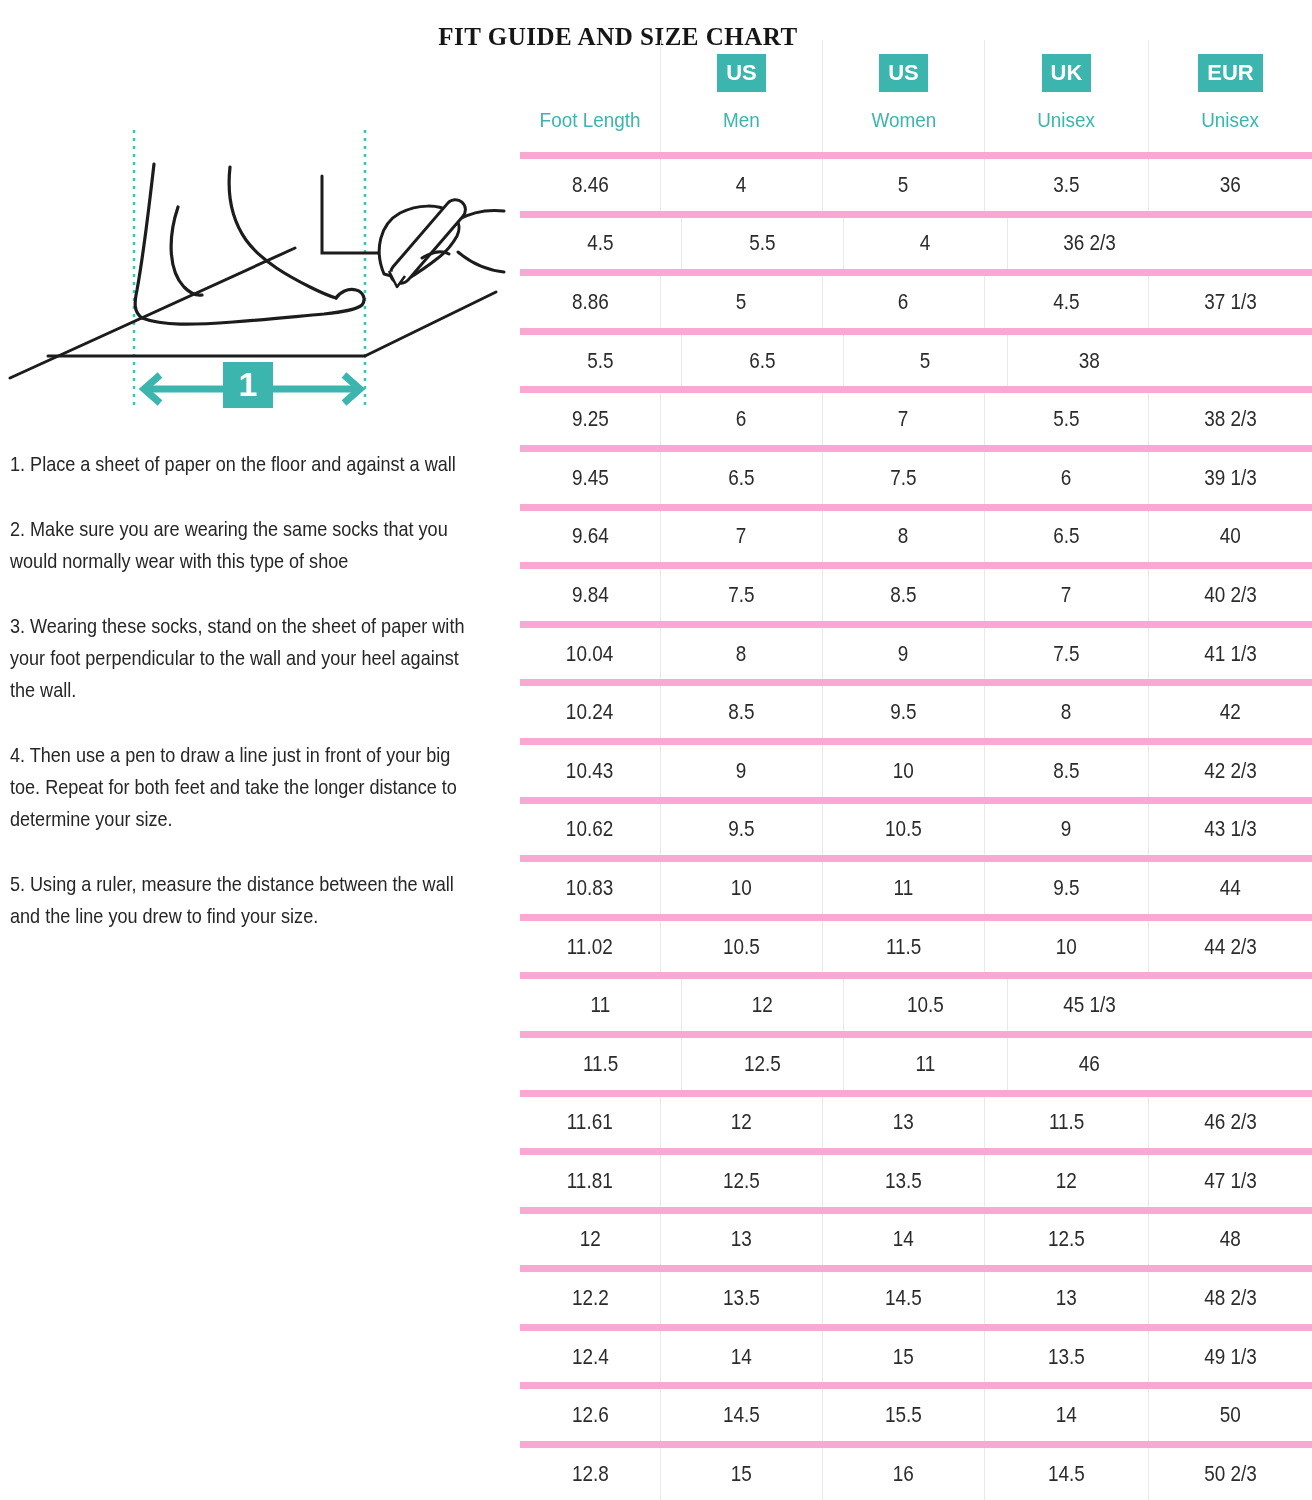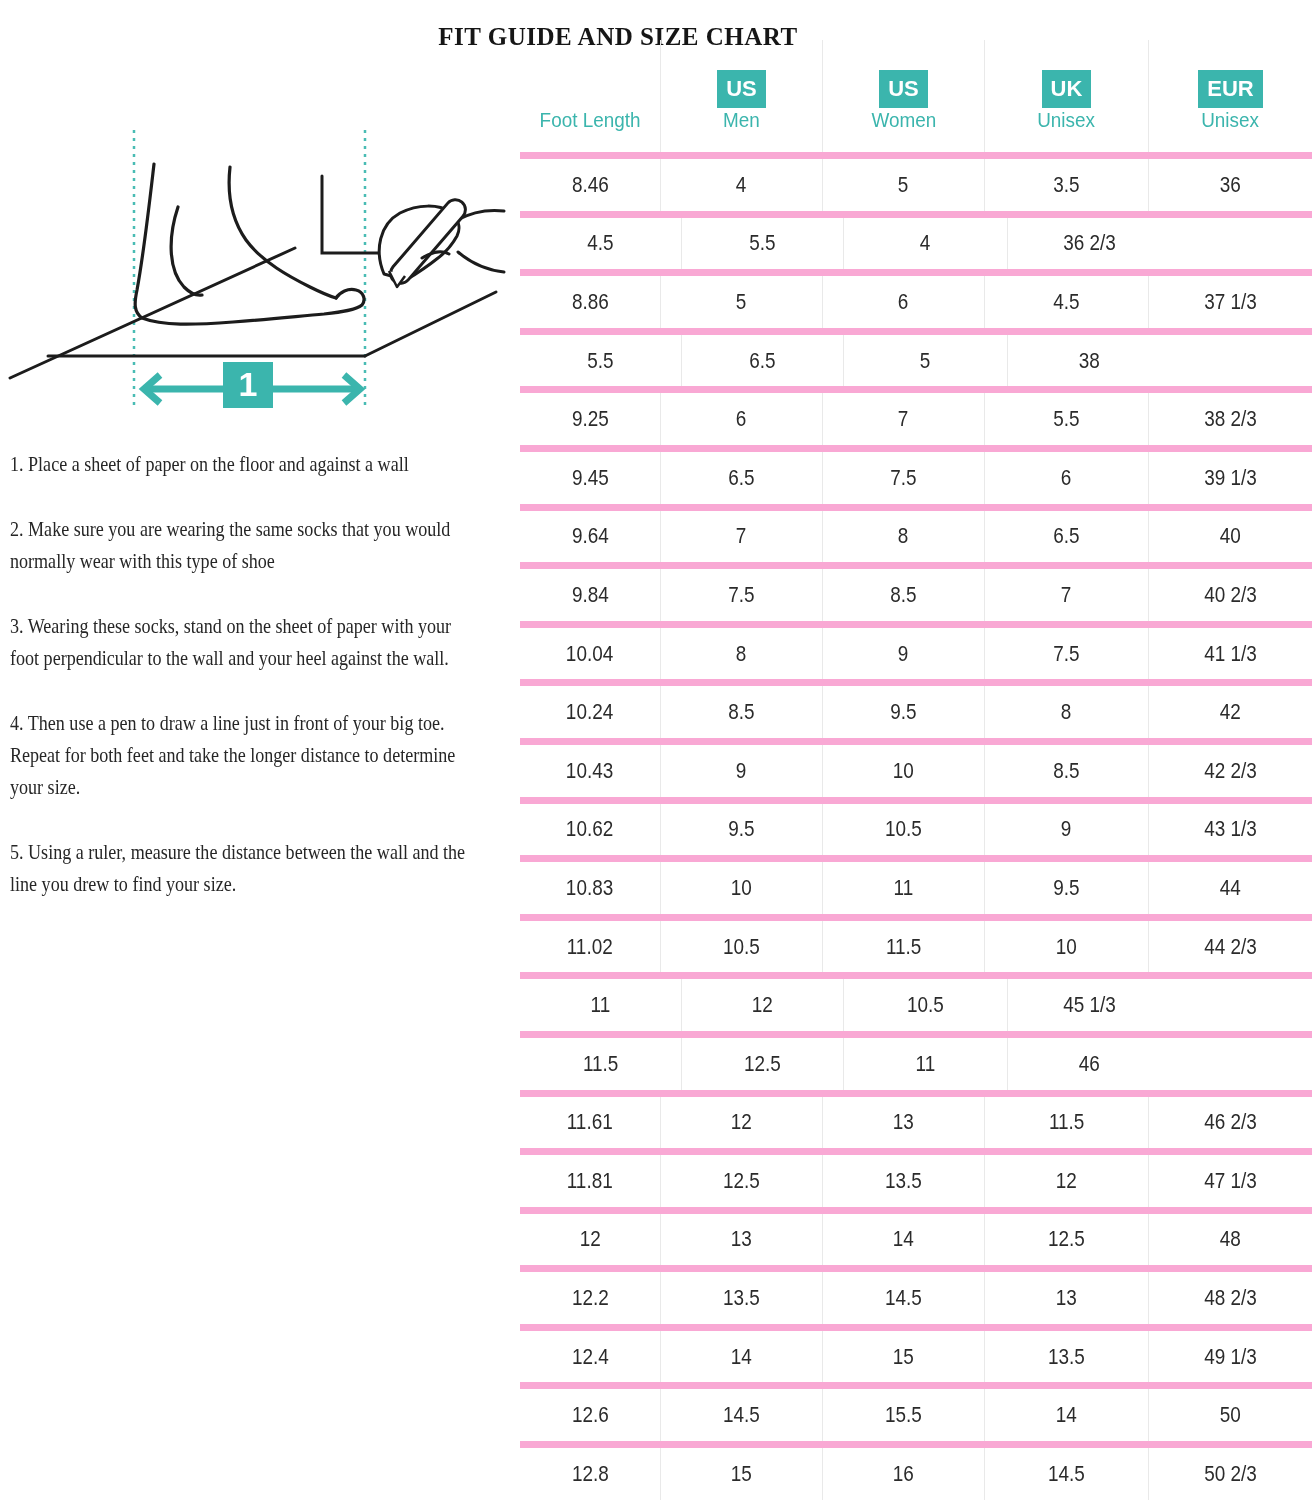--- a/index.html
+++ b/index.html
@@ -2,28 +2,28 @@
 <html style="--teal: #3bb5ad;"><head>
 <meta charset="utf-8">
 <style>
   html,body{margin:0;padding:0;background:#fff}
   .page{position:relative;width:1312px;height:1500px;background:#ffffff;overflow:hidden;
         font-family:"Liberation Sans","DejaVu Sans",sans-serif;}
   .title{position:absolute;left:0;top:6px;width:1190px;text-align:center;
          font-family:"Liberation Serif","DejaVu Serif",serif;font-weight:bold;
          font-size:25px;letter-spacing:.5px;color:#161616;margin-left:23px;}
   .illus{position:absolute;left:8px;top:112px;}
-  .instructions{position:absolute;left:10px;top:448px;width:560px;font-family:Liberation Serif, serif;}
+  .instructions{position:absolute;left:10px;top:448px;width:560px;}
   .instructions p{margin:0 0 33px 0;font-size:21px;line-height:32px;color:#262626;
                   width:550px;transform:scaleX(.86);transform-origin:0 0;}
   
   .sizetable{position:absolute;left:520px;top:40px;width:792px;height:1460px;}
   .thead{display:flex;height:112px;}
   .hcell{display:flex;flex-direction:column;justify-content:flex-end;align-items:center;
-         padding-bottom:20px;box-sizing:border-box;}
+         gap:16px;padding-bottom:20px;box-sizing:border-box;}
   .hbadge{background:var(--teal,#3bb5ad);color:#fff;font-weight:bold;font-size:22px;
           padding:8px 9px;line-height:1;}
   .hlabel{color:var(--teal,#3bb5ad);font-size:21px;transform:scaleX(.9);white-space:nowrap;}
   .col0{width:141px}.col1{width:162px}.col2{width:162px}.col3{width:164px}.col4{width:163px}
   .vline{border-right:1px solid #e9e9e9;}
   .trow{display:flex;height:58.6px;border-top:7px solid #f9a8d4;box-sizing:border-box;}
   .cell{display:flex;align-items:center;justify-content:center;box-sizing:border-box;
         color:#2b2b2b;font-size:22px;}
   .cell span{display:inline-block;transform:scaleX(.86);white-space:nowrap;}
 </style>

